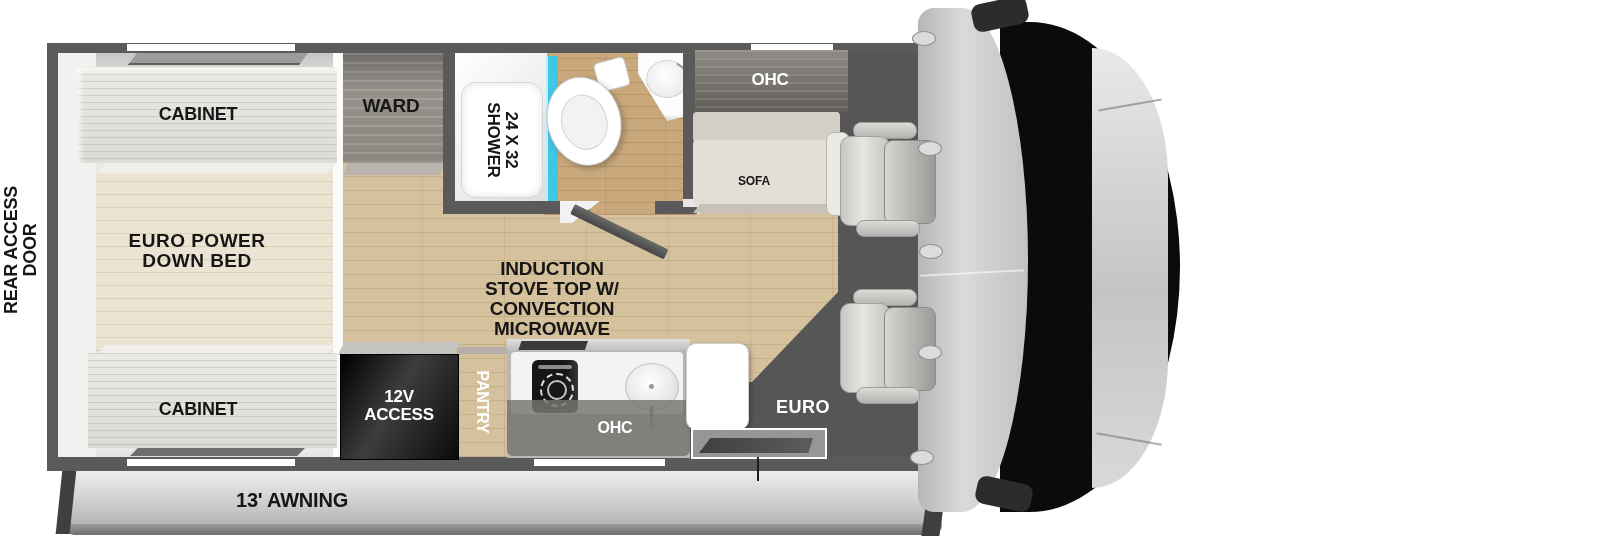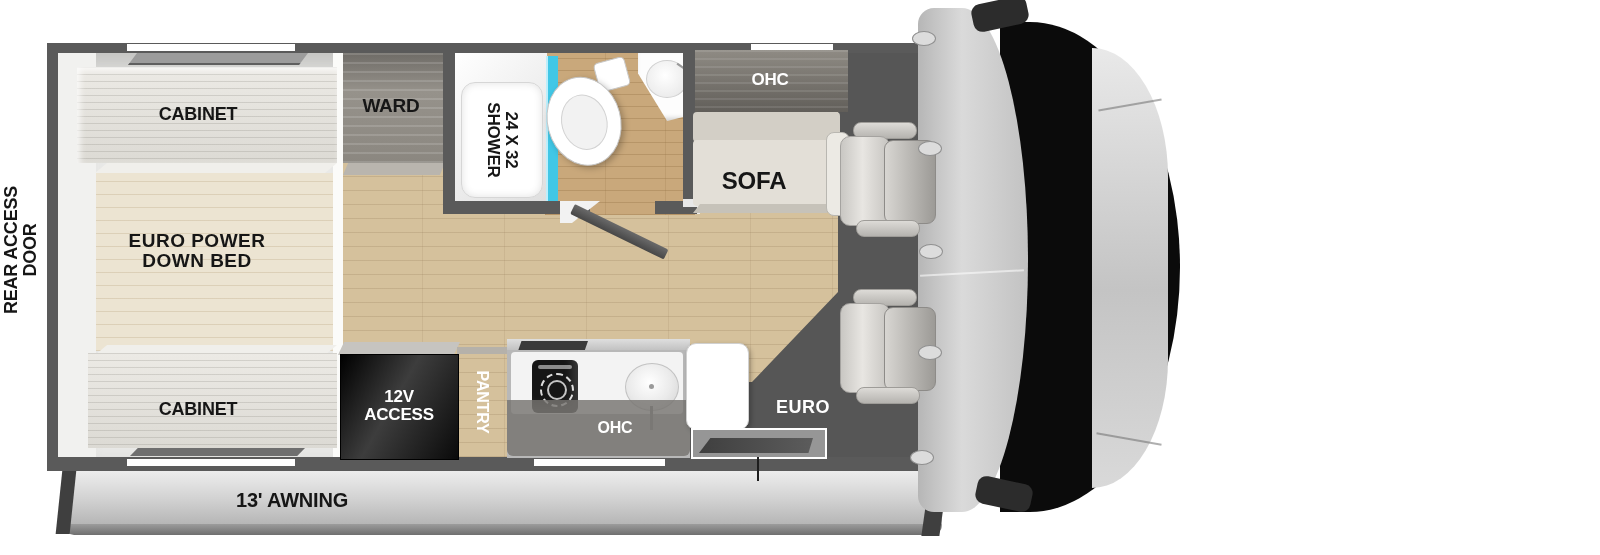--- a/index.html
+++ b/index.html
@@ -199,29 +199,35 @@
 
   <div class="lbl" style="left:391px;top:106px;font-size:19px;">WARD</div>
 
   <div class="lbl rot90" style="left:502px;top:140px;font-size:17px;">
     <span>24 X 32</span>
     <span>SHOWER</span>
   </div>
 
   <div class="lbl lblw" style="left:770px;top:80px;font-size:17px;">OHC</div>
 
-  <div class="lbl" style="left:754px;top:181px;font-size:24px;text-align:center;">SOFA</div>
+  <div class="lbl" style="left:754px;top:181px;font-size:12px;text-align:center;">SOFA</div>
 
   <div class="lbl lblw" style="left:399px;top:406px;font-size:17px;">
     <span>12V</span>
     <span>ACCESS</span>
   </div>
 
   <div class="lbl lblw rot90" style="left:482px;top:402px;font-size:16px;">PANTRY</div>
 
+  <div class="lbl" style="left:552px;top:299px;font-size:19px;">
+    <span>INDUCTION</span>
+    <span>STOVE TOP W/</span>
+    <span>CONVECTION</span>
+    <span>MICROWAVE</span>
+  </div>
 
 
   <div class="lbl lblw" style="left:615px;top:428px;font-size:16px;">OHC</div>
 
   <div class="lbl lblw" style="left:803px;top:408px;font-size:18px;letter-spacing:.5px;">EURO</div>
 
   <div class="lbl" style="left:292px;top:501px;font-size:20px;">13' AWNING</div>
 
 
 </div>

